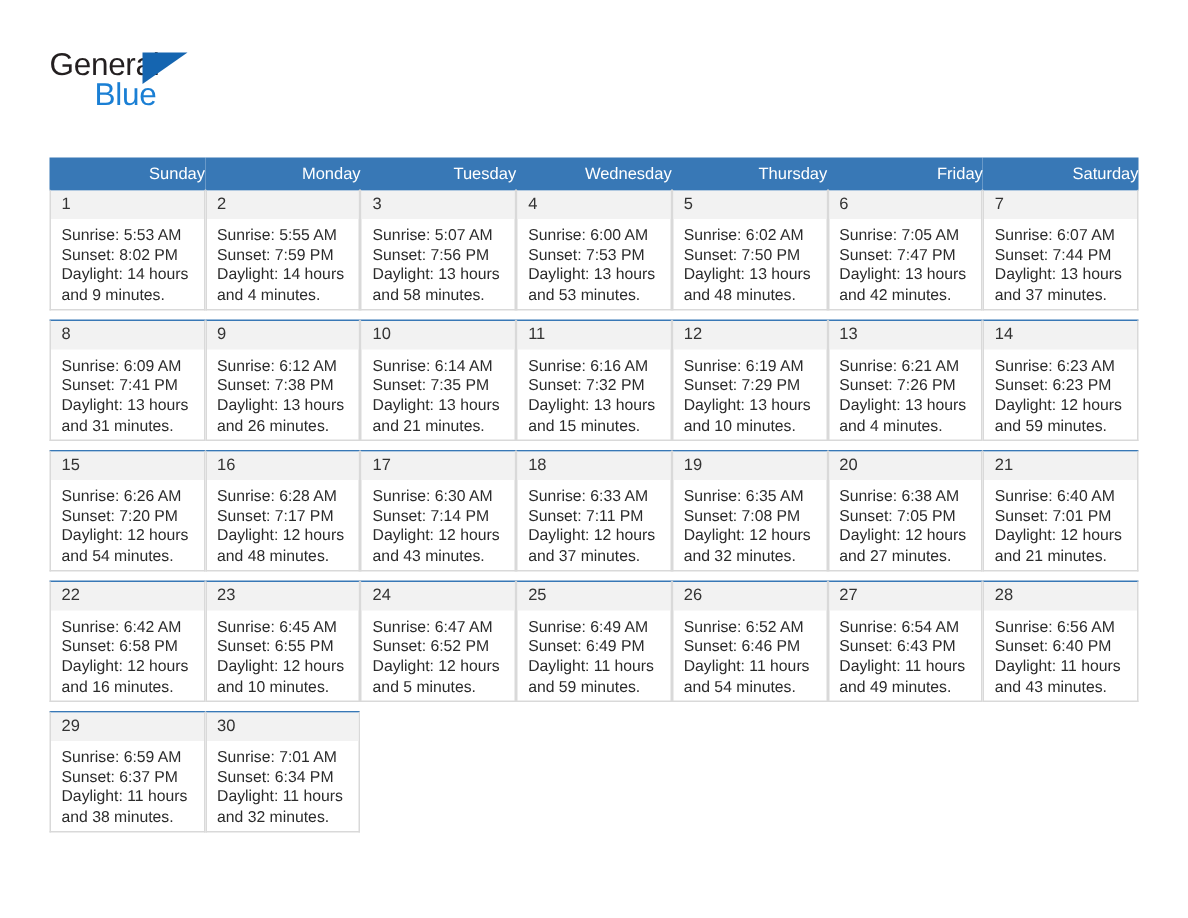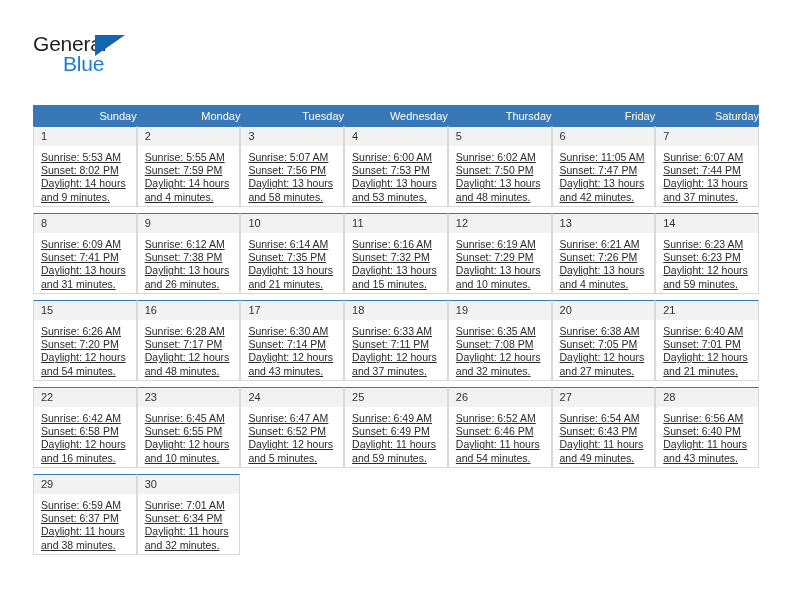--- a/index.html
+++ b/index.html
@@ -131,21 +131,20 @@
     font-size: 11px;
     color: #333333;
     padding: 4px 0 4px 7px;
     line-height: 11px;
   }
   .dayinfo {
     padding: 5px 5px 0 7px;
     font-size: 10.5px;
     line-height: 13.2px;
     color: #2b2b2b;
-    text-decoration: underline;
   }
   .dayinfo div {
     white-space: nowrap;
   }
 
   .rowgap {
     height: 6px;
   }
   .rowgap td {
     border: none;
@@ -233,21 +232,21 @@
                 <div>Sunset: 7:50 PM</div>
                 <div>Daylight: 13 hours</div>
                 <div>and 48 minutes.</div>
               </div>
             </div>
           </td>
           <td>
             <div class="daycell">
               <div class="daynum">6</div>
               <div class="dayinfo">
-                <div>Sunrise: 11:05 AM</div>
+                <div>Sunrise: 7:05 AM</div>
                 <div>Sunset: 7:47 PM</div>
                 <div>Daylight: 13 hours</div>
                 <div>and 42 minutes.</div>
               </div>
             </div>
           </td>
           <td>
             <div class="daycell">
               <div class="daynum">7</div>
               <div class="dayinfo">

